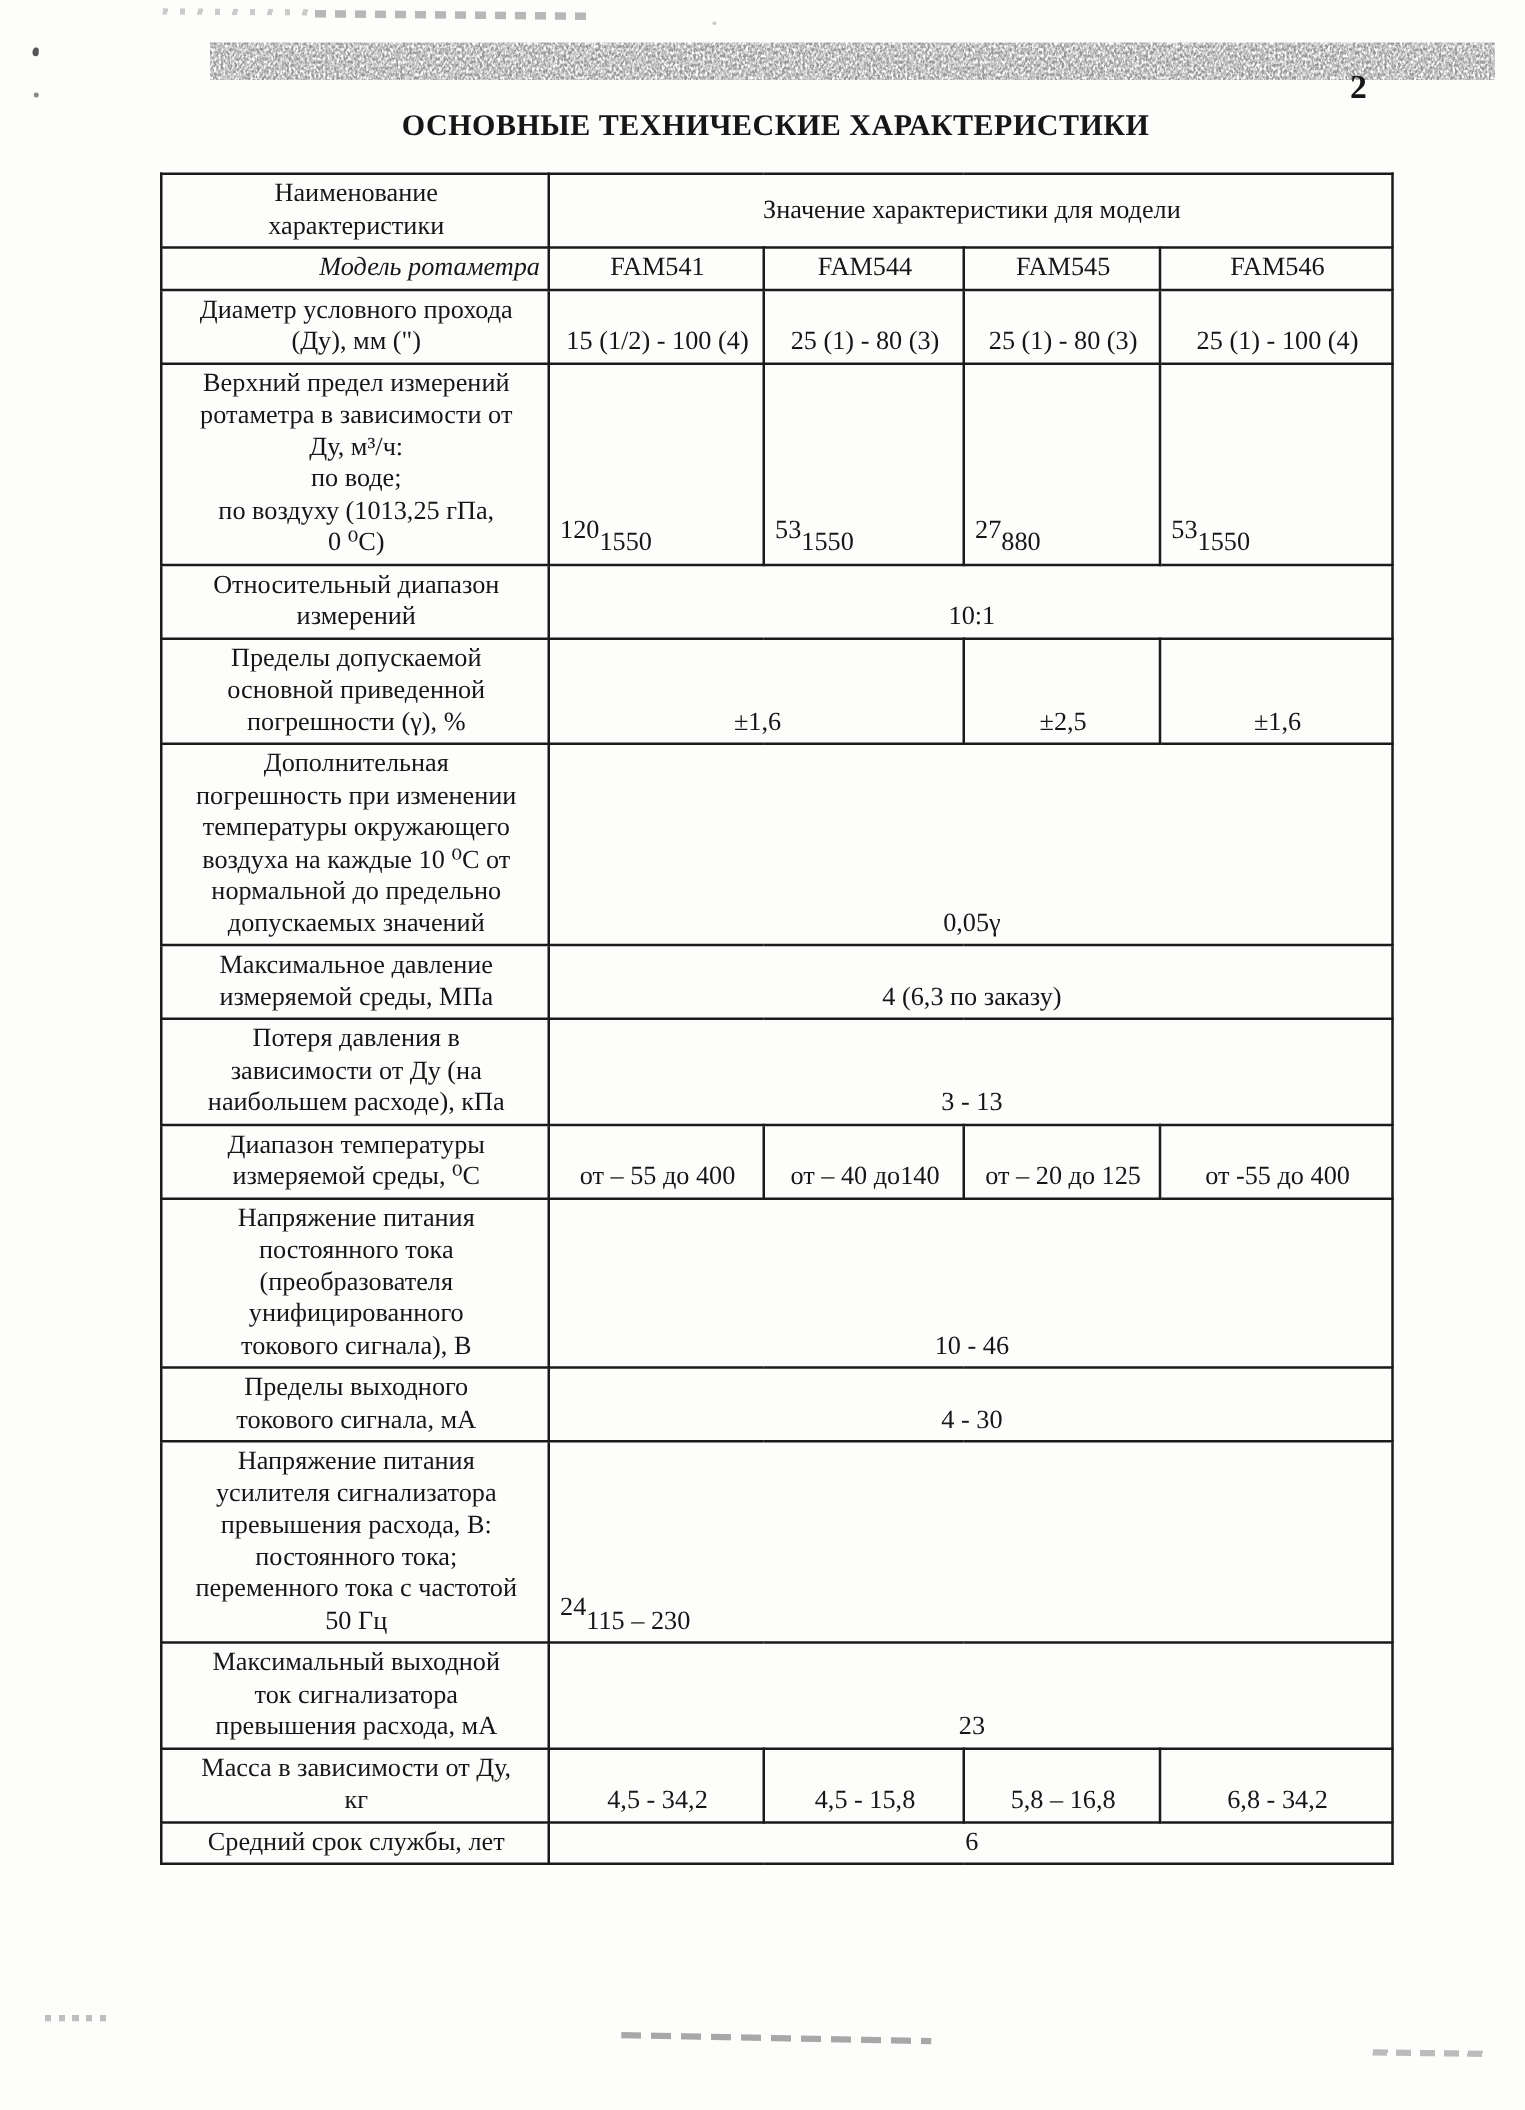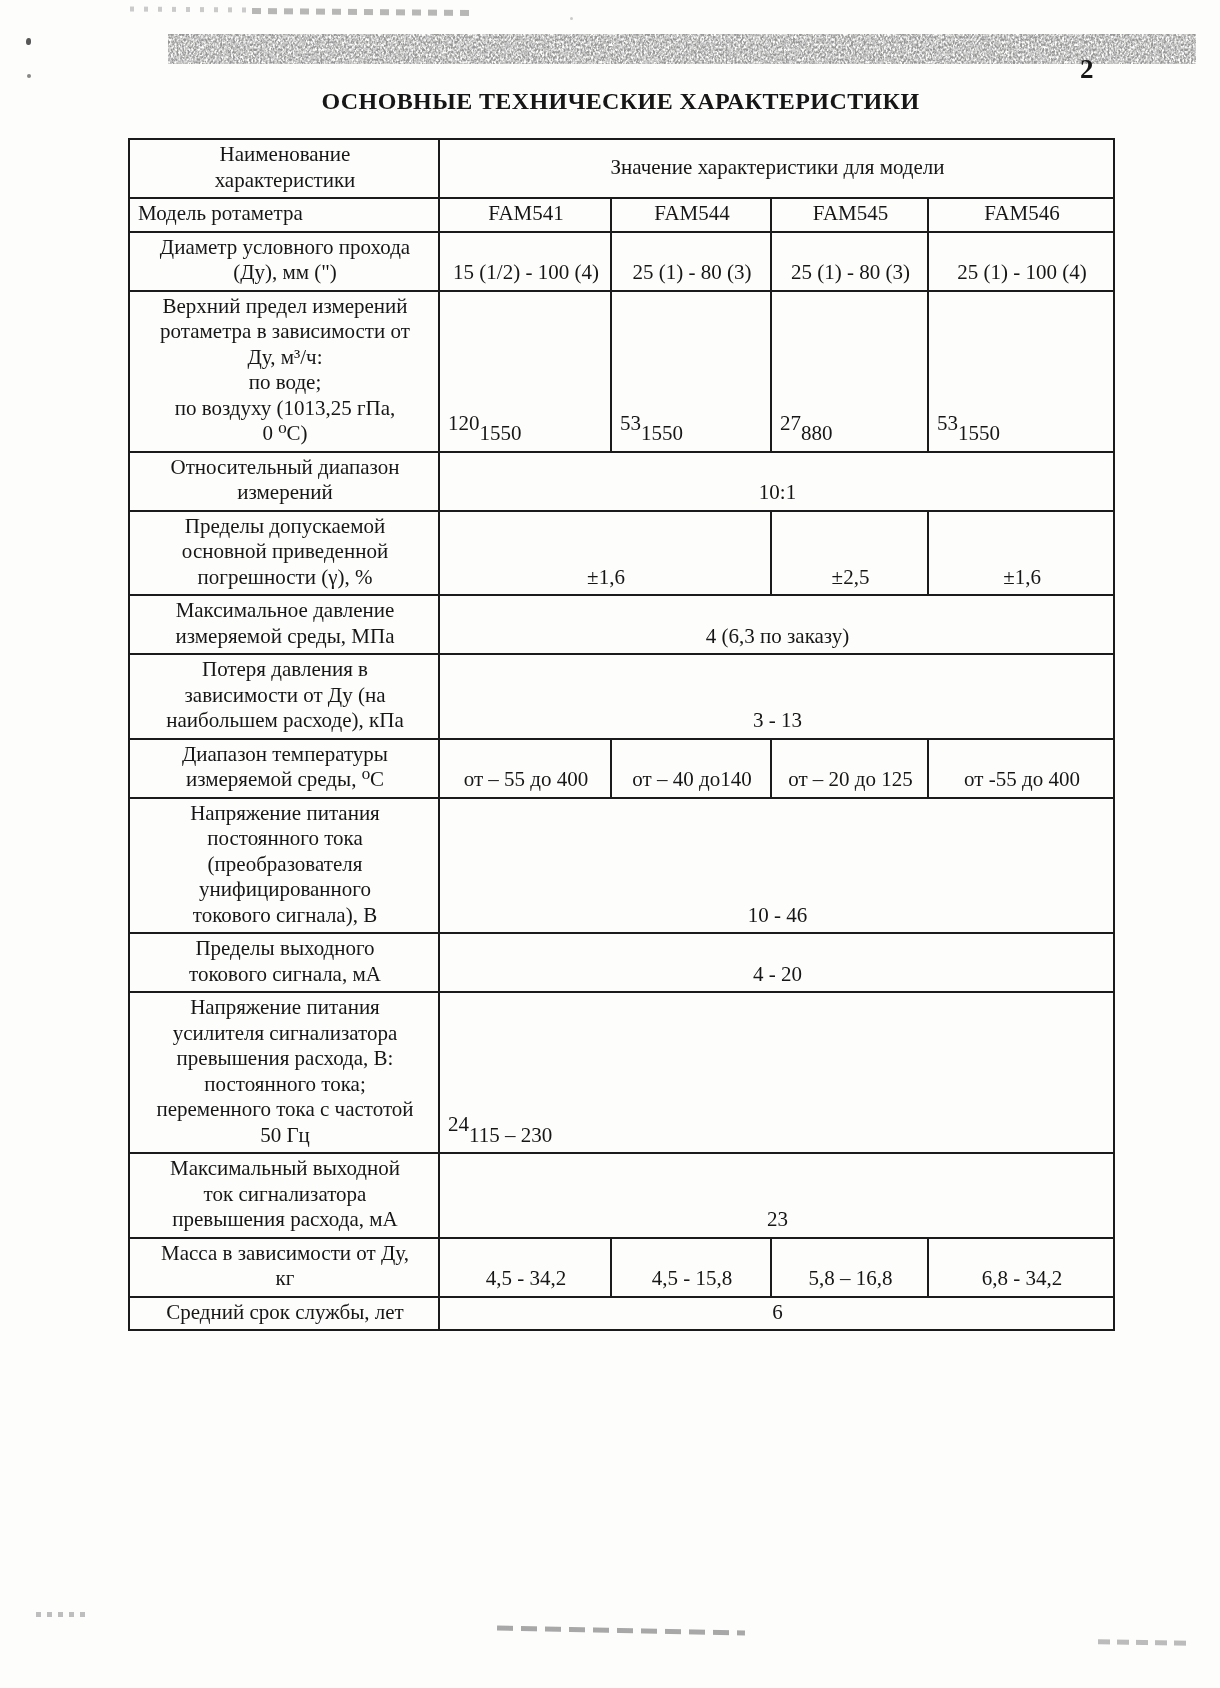--- a/index.html
+++ b/index.html
@@ -34,21 +34,21 @@
   table.spec td {
     border:2px solid #1b1b1b;
     font-size:21px;
     line-height:25.5px;
     padding:2px 6px 4px 8px;
     overflow:hidden;
   }
   td.name   { text-align:center;  vertical-align:top;    white-space:pre-line; }
   td.val    { text-align:center; vertical-align:bottom; padding-left:2px; padding-right:2px; white-space:nowrap; }
   td.hcenter{ text-align:center; vertical-align:middle; white-space:pre-line; }
-  td.midl   { text-align:left;  vertical-align:middle; }
+  td.midl   { text-align:right;  vertical-align:middle;font-style:italic; }
   
   .stack { display:flex; flex-direction:row; align-items:center; }
   .stack .s2 { margin-top:21px; }
   
   .art { position:absolute; pointer-events:none; }
   .dash-a {
     left:130px; top:7px; width:118px; height:5px; opacity:.45;
     background:repeating-linear-gradient(90deg,#8d8d8d 0 4px,transparent 4px 14px);
     transform:rotate(.4deg);
   }
@@ -176,20 +176,29 @@
 
       <tr>
         <td class="name">Пределы допускаемой
 основной приведенной
 погрешности (γ), %</td>
         <td class="val" colspan="2">±1,6</td>
         <td class="val">±2,5</td>
         <td class="val">±1,6</td>
       </tr>
 
+      <tr>
+        <td class="name">Дополнительная
+погрешность при изменении
+температуры окружающего
+воздуха на каждые 10 ⁰С от
+нормальной до предельно
+допускаемых значений</td>
+        <td class="val" colspan="4">0,05γ</td>
+      </tr>
 
       <tr>
         <td class="name">Максимальное давление
 измеряемой среды, МПа</td>
         <td class="val" colspan="4">4 (6,3 по заказу)</td>
       </tr>
 
       <tr>
         <td class="name">Потеря давления в
 зависимости от Ду (на
@@ -211,21 +220,21 @@
 постоянного тока
 (преобразователя
 унифицированного
 токового сигнала), В</td>
         <td class="val" colspan="4">10 - 46</td>
       </tr>
 
       <tr>
         <td class="name">Пределы выходного
 токового сигнала, мА</td>
-        <td class="val" colspan="4">4 - 20</td>
+        <td class="val" colspan="4">4 - 30</td>
       </tr>
 
       <tr>
         <td class="name">Напряжение питания
 усилителя сигнализатора
 превышения расхода, В:
 постоянного тока;
 переменного тока с частотой
 50 Гц</td>
         <td class="val" colspan="4">

